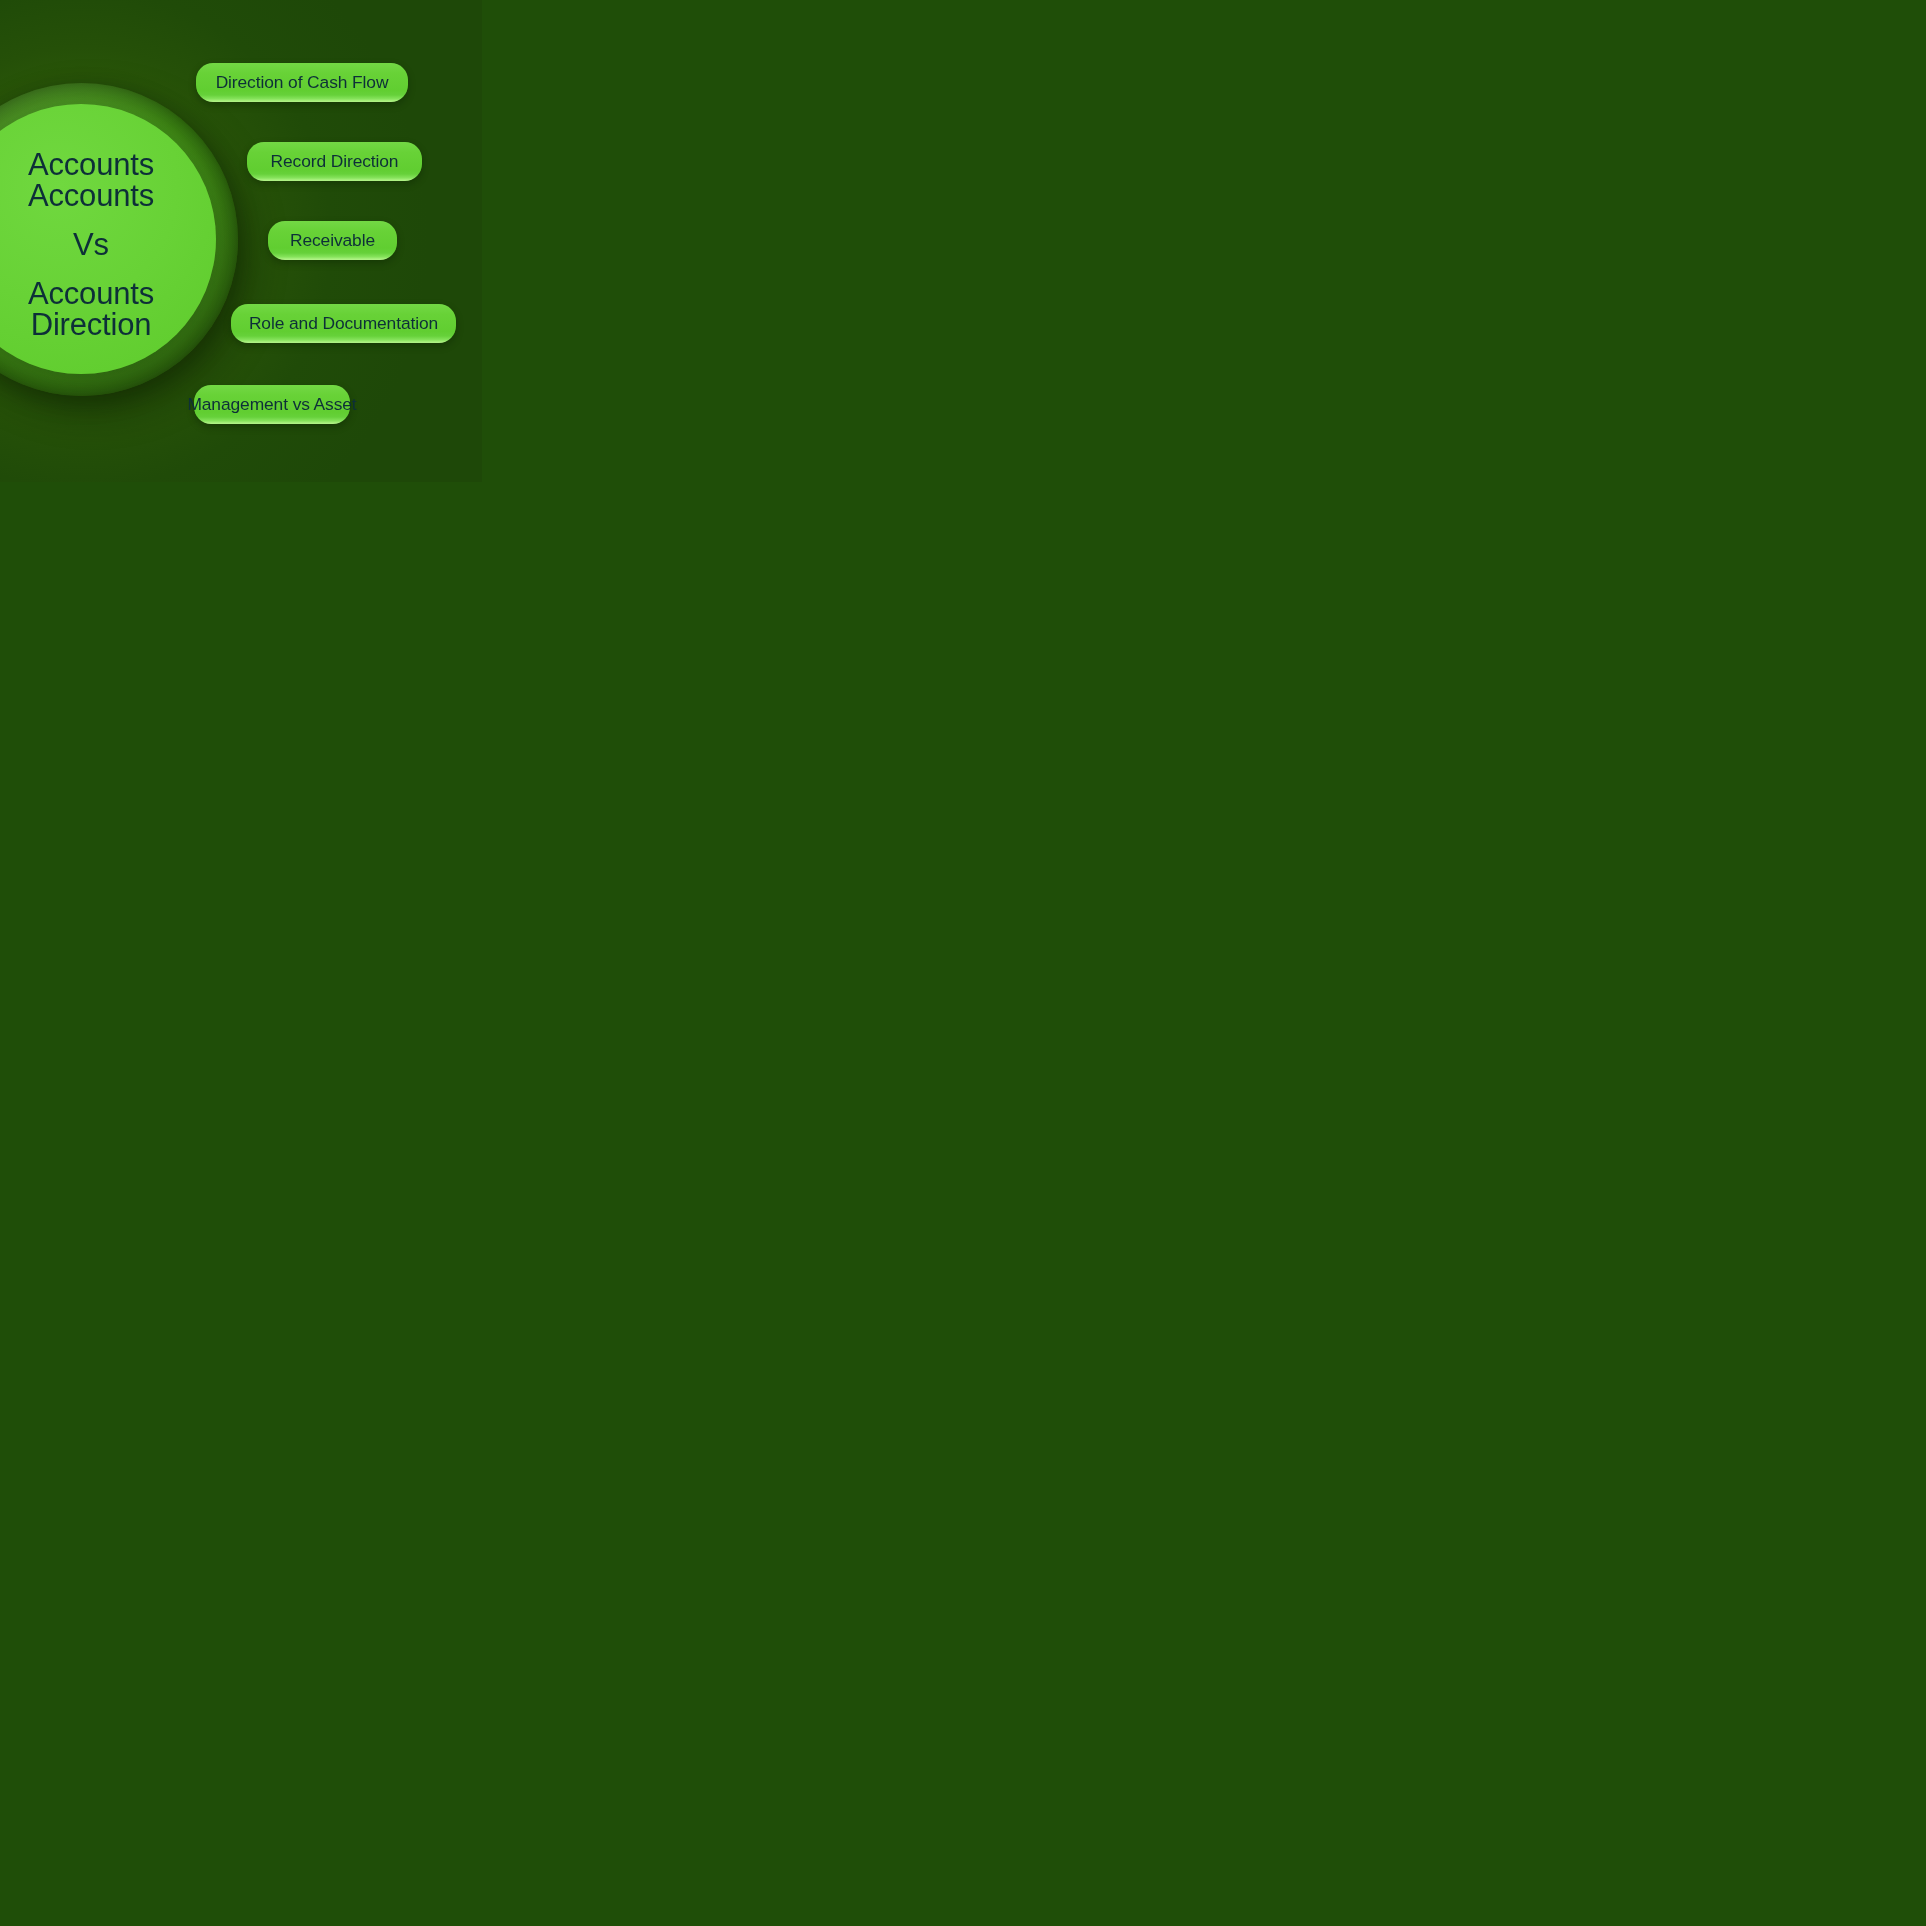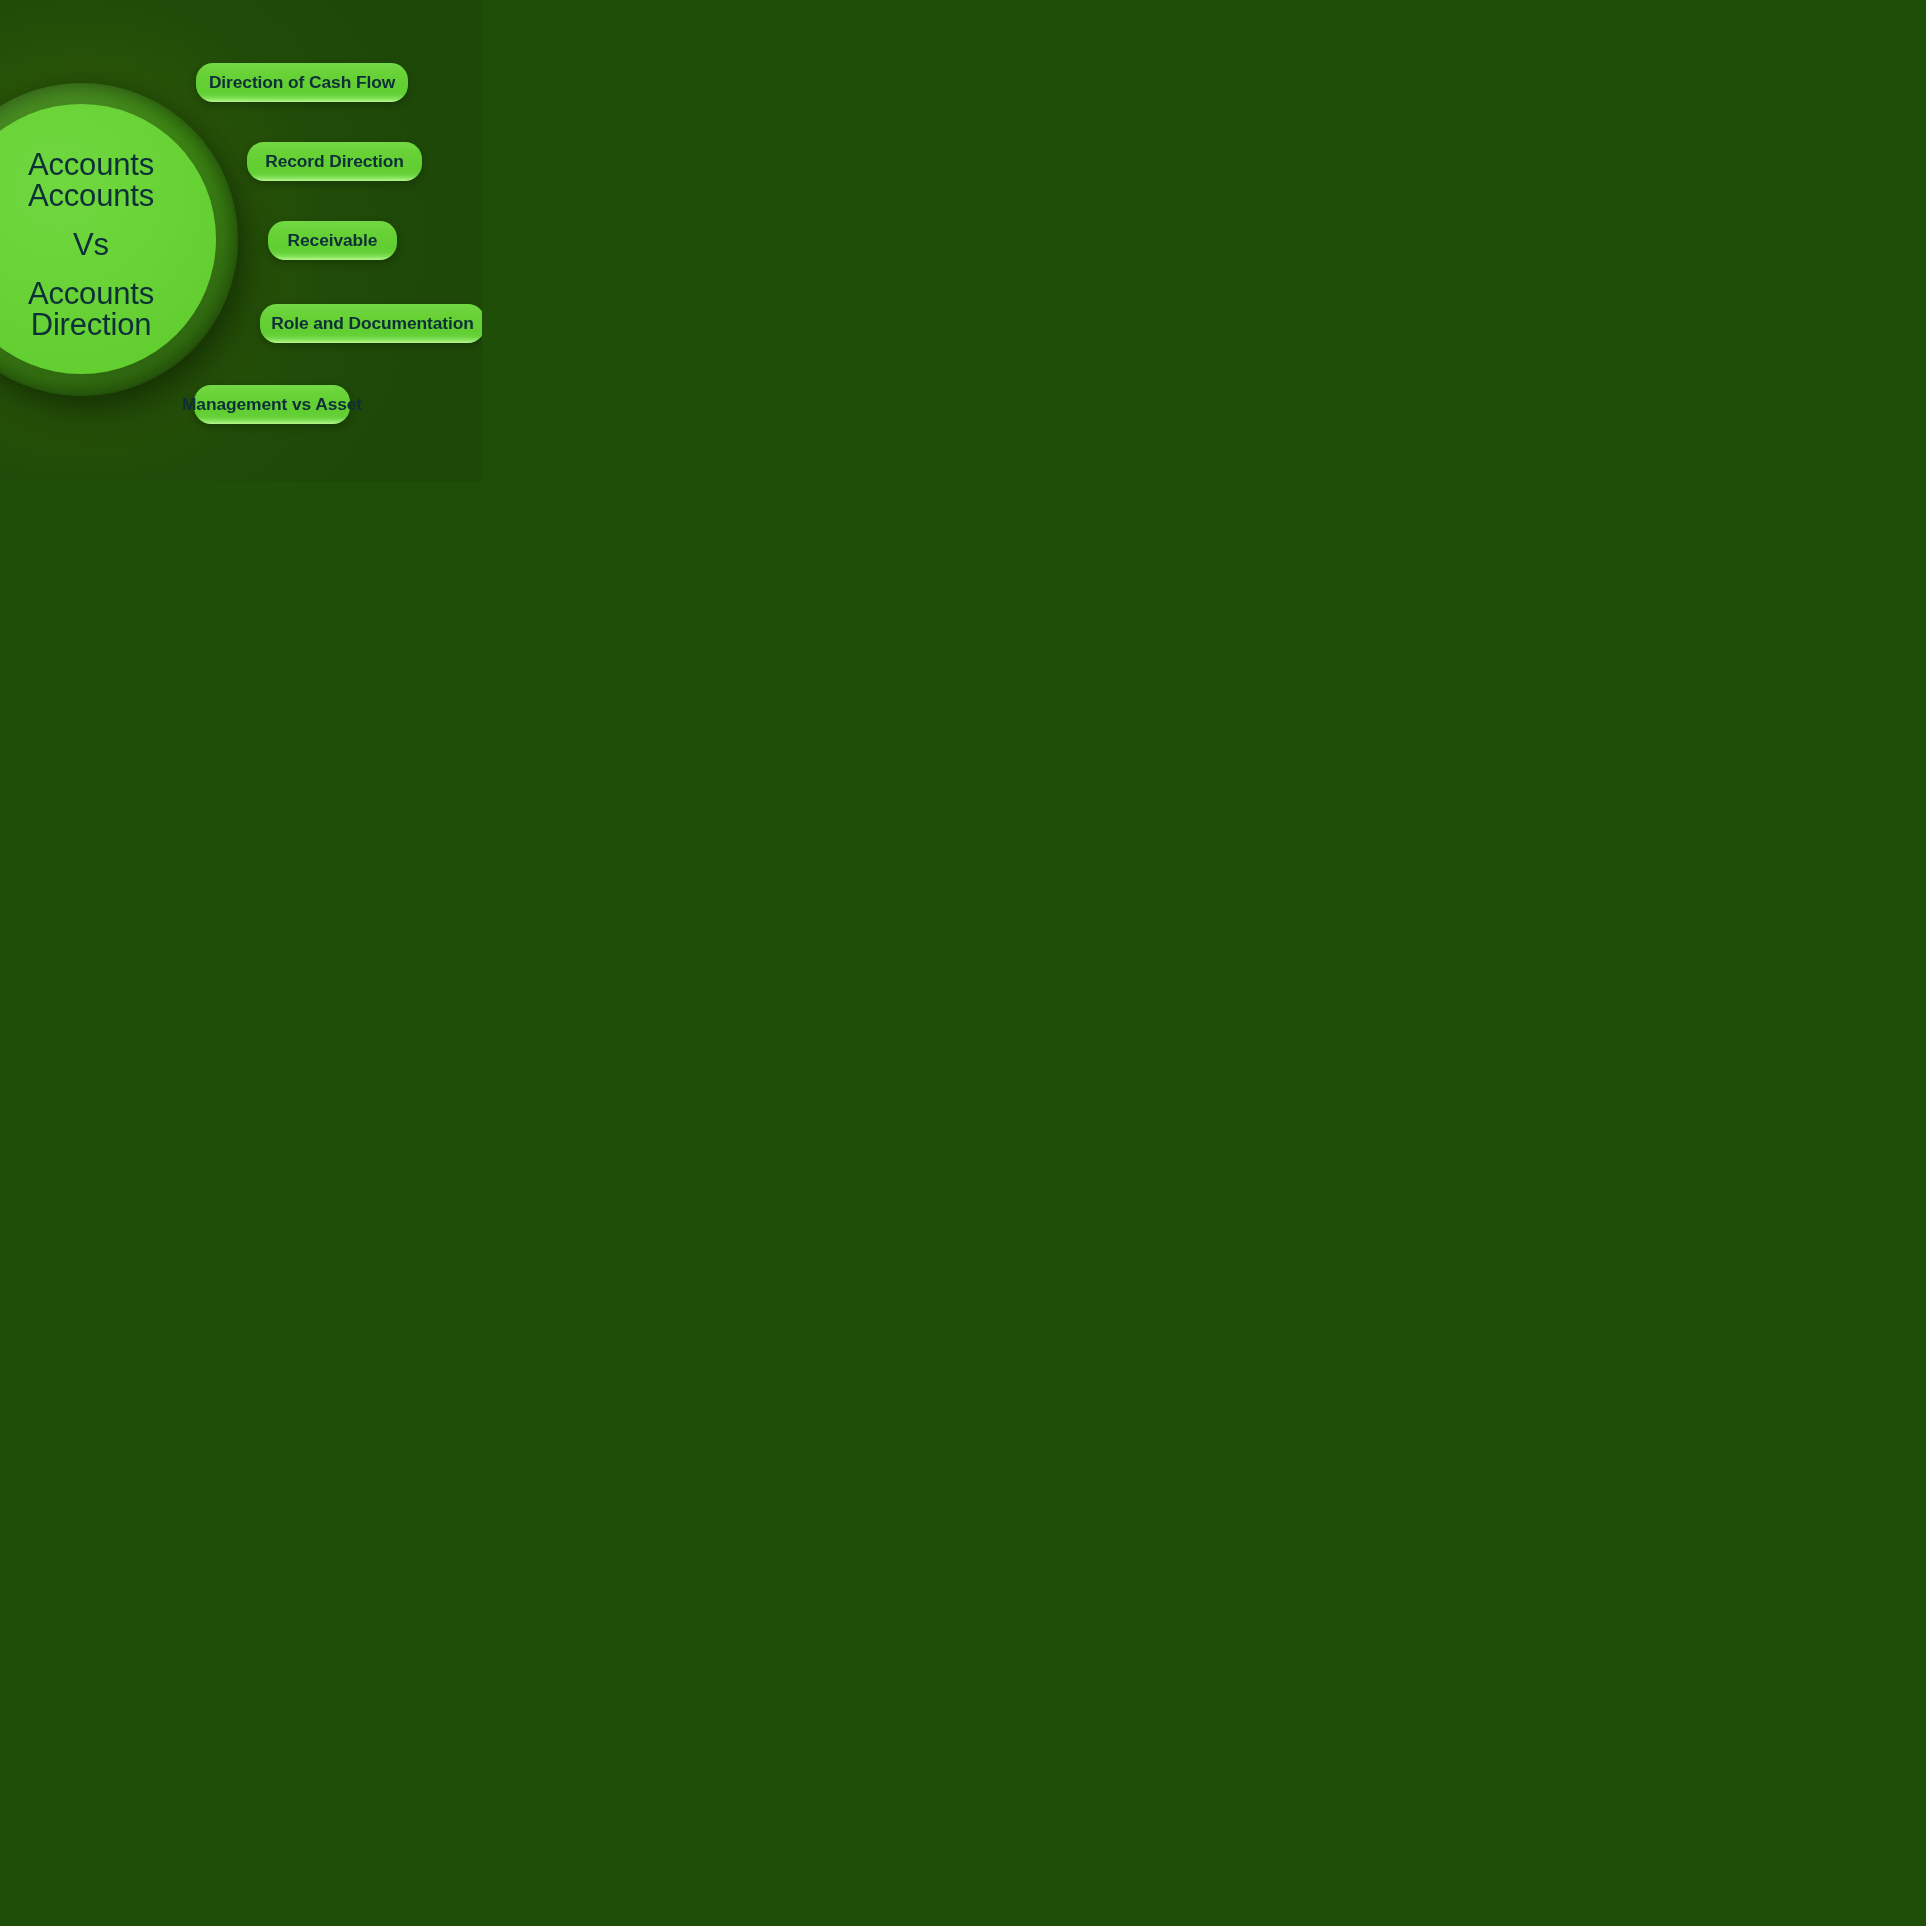--- a/index.html
+++ b/index.html
@@ -69,29 +69,29 @@
     align-items: center;
     justify-content: center;
     height: 39px;
     border-radius: 17px;
     background: linear-gradient(180deg,
       #73d845 0%, #68d237 26%, #61ce31 70%, #66d13a 82%,
       #86e35c 92%, #a8f07d 97%, #b2f389 100%);
     box-shadow: 0 3.1px 7.1px rgba(8, 28, 4, 0.35);
     color: #0d2f38;
     font-size: 17.4px;
-    font-weight: 700;
+    font-weight: 400;
     letter-spacing: -0.1px;
     white-space: nowrap;
     cursor: pointer;
   }
   .pill-1 { left: 196px; top: 63px; width: 212px; }
   .pill-2 { left: 247px; top: 142px; width: 175px; }
   .pill-3 { left: 268px; top: 221px; width: 129px; }
-  .pill-4 { left: 260px; top: 304px; width: 225px; }
+  .pill-4 { left: 231px; top: 304px; width: 225px; }
   .pill-5 { left: 194px; top: 385px; width: 156px; }
 </style>
 </head>
 <body>
 
 <div class="canvas">
 
   <div class="circle-ring"></div>
   <div class="circle-inner"></div>
 

